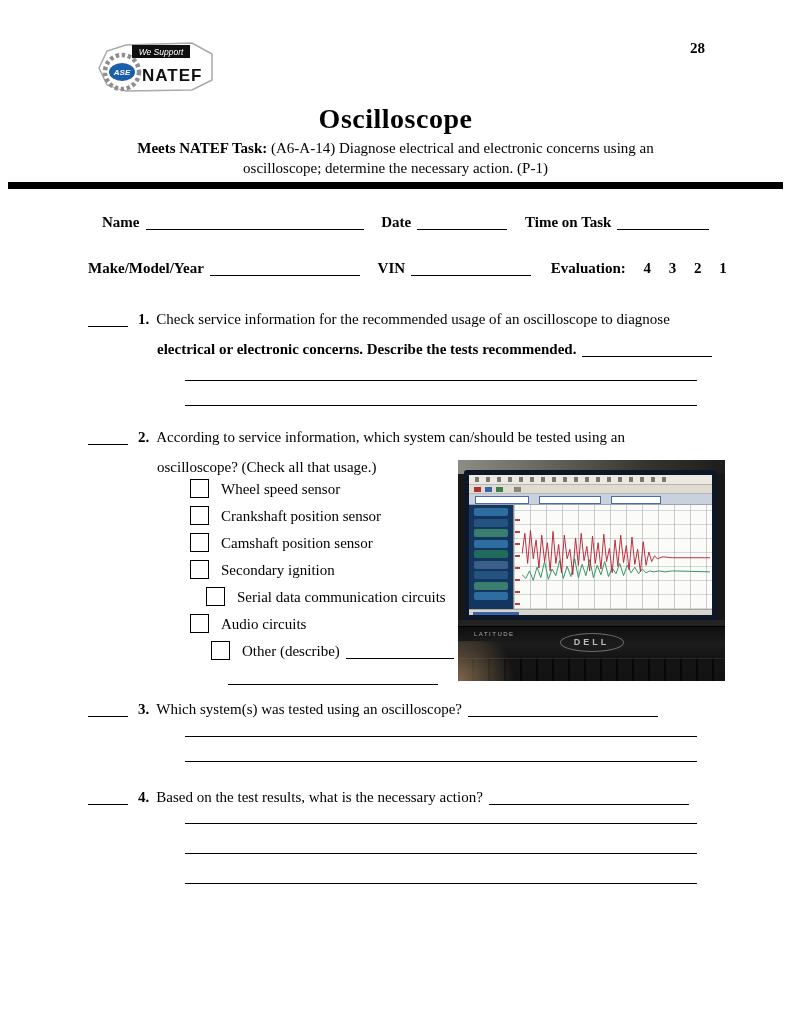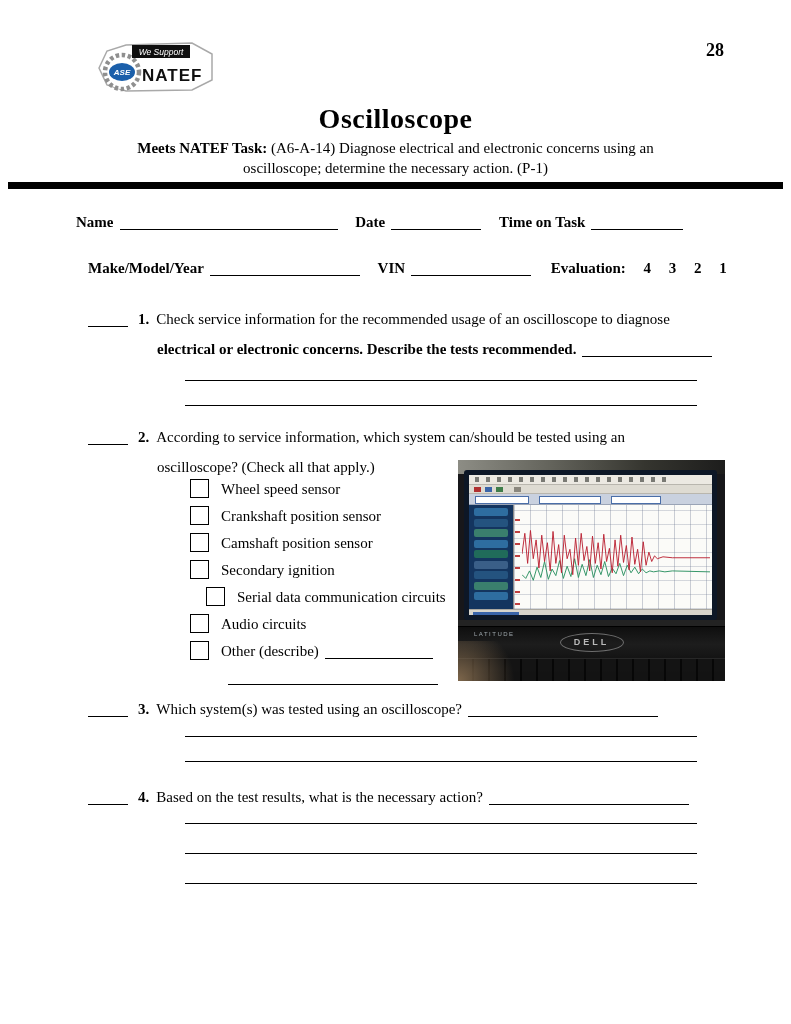--- a/index.html
+++ b/index.html
@@ -57,21 +57,21 @@
     background:repeating-linear-gradient(90deg,#151515 0 14px,#070707 14px 16px);
     border-top:1px solid #2a2a2a;opacity:.9;}
   .desk{position:absolute;left:0;bottom:0;width:70px;height:40px;
     background:radial-gradient(circle at 0% 100%,rgba(145,118,86,.85),rgba(145,118,86,0) 70%);}
 </style>
 </head>
 <body>
 
 <div class="sheet">
 
-  <div class="abs b" style="left:706px;top:40px;font-size:18px;">28</div>
+  <div class="abs b" style="left:690px;top:40px;font-size:15px;">28</div>
 
   <div class="abs" style="left:94px;top:38px;width:124px;height:60px;">
     <svg width="124" height="60" viewBox="0 0 124 60">
       <polygon points="5,30 13,13 32,7 98,5 118,16 118,42 98,52 32,53 13,47" fill="none" stroke="#a9a9a9" stroke-width="1.5"></polygon>
       <circle cx="28" cy="34" r="17" fill="#ffffff" stroke="#8f8f8f" stroke-width="4.5" stroke-dasharray="3.5,2.6"></circle>
       <ellipse cx="28" cy="34" rx="13" ry="9" fill="#1b5faa"></ellipse>
       <text x="28" y="37" text-anchor="middle" fill="#ffffff" font-size="8" font-family="Liberation Sans, sans-serif" font-weight="bold" font-style="italic">ASE</text>
       <rect x="38" y="7" width="58" height="13" fill="#0f0f0f"></rect>
       <text x="67" y="16.5" text-anchor="middle" fill="#ffffff" font-size="8.5" font-style="italic" font-family="Liberation Sans, sans-serif">We Support</text>
       <text x="48" y="43" fill="#101010" font-size="17" font-weight="bold" letter-spacing="1" font-family="Liberation Sans, sans-serif">NATEF</text>
@@ -80,21 +80,21 @@
 
   <div class="abs center title" style="top:103px;">Oscilloscope</div>
   <div class="abs center" style="top:140px;">
     <span class="b">Meets NATEF Task:</span>
     <span>(A6-A-14)  Diagnose electrical and electronic concerns using an</span>
   </div>
   <div class="abs center" style="top:160px;">oscilloscope; determine the necessary action.  (P-1)</div>
 
   <div class="rule" style="top:182px;"></div>
 
-  <div class="abs row" style="left:76px;top:214px;">
+  <div class="abs row" style="left:102px;top:214px;">
     <span class="b">Name</span><span class="blank" style="width:218px;"></span>
     <span class="b" style="margin-left:14px;">Date</span><span class="blank" style="width:90px;"></span>
     <span class="b" style="margin-left:14px;">Time on Task</span><span class="blank" style="width:92px;"></span>
   </div>
 
   <div class="abs row" style="left:88px;top:248px;margin-top:12px;">
     <span class="b">Make/Model/Year</span><span class="blank" style="width:150px;"></span>
     <span class="b" style="margin-left:14px;">VIN</span><span class="blank" style="width:120px;"></span>
     <span class="b" style="margin-left:16px;">Evaluation:</span>
     <span class="b" style="margin-left:14px;">4</span>
@@ -108,41 +108,41 @@
   </div>
   <div class="abs row" style="left:157px;top:341px;font-weight:bold;">
     <span>electrical or electronic concerns.  Describe the tests recommended.</span><span class="blank" style="width:130px;"></span>
   </div>
   <div class="ans-line" style="top:380px;"></div>
   <div class="ans-line" style="top:405px;"></div>
 
   <div class="abs row" style="left:88px;top:429px;">
     <span class="lead-blank"></span><span class="tnum">2.</span><span>According to service information, which system can/should be tested using an</span>
   </div>
-  <div class="abs row" style="left:157px;top:459px;">oscilloscope?  (Check all that apply.)</div>
+  <div class="abs row" style="left:157px;top:459px;">oscilloscope?  (Check all that usage.)</div>
 
   <div class="check-row" style="top:479px;">
     <span class="checkbox"></span><span class="check-label">Wheel speed sensor</span>
   </div>
   <div class="check-row" style="top:506px;">
     <span class="checkbox"></span><span class="check-label">Crankshaft position sensor</span>
   </div>
   <div class="check-row" style="top:533px;">
     <span class="checkbox"></span><span class="check-label">Camshaft position sensor</span>
   </div>
   <div class="check-row" style="top:560px;">
     <span class="checkbox"></span><span class="check-label">Secondary ignition</span>
   </div>
   <div class="check-row" style="top:587px;padding-left:16px;">
     <span class="checkbox"></span><span class="check-label">Serial data communication circuits</span>
   </div>
   <div class="check-row" style="top:614px;">
     <span class="checkbox"></span><span class="check-label">Audio circuits</span>
   </div>
-  <div class="check-row" style="top:641px;">
+  <div class="check-row" style="top:641px;margin-left:21px;">
     <span class="checkbox"></span><span class="check-label">Other (describe)</span><span class="blank" style="width:108px;"></span>
   </div>
   <div class="abs" style="left:228px;top:684px;width:210px;height:0;border-bottom:1.4px solid #000;"></div>
 
   <div class="photo">
     <div class="photo-top"></div>
     <div class="bezel">
       <div class="screen">
         <div class="menubar">
           <div class="menu-icons"></div>

